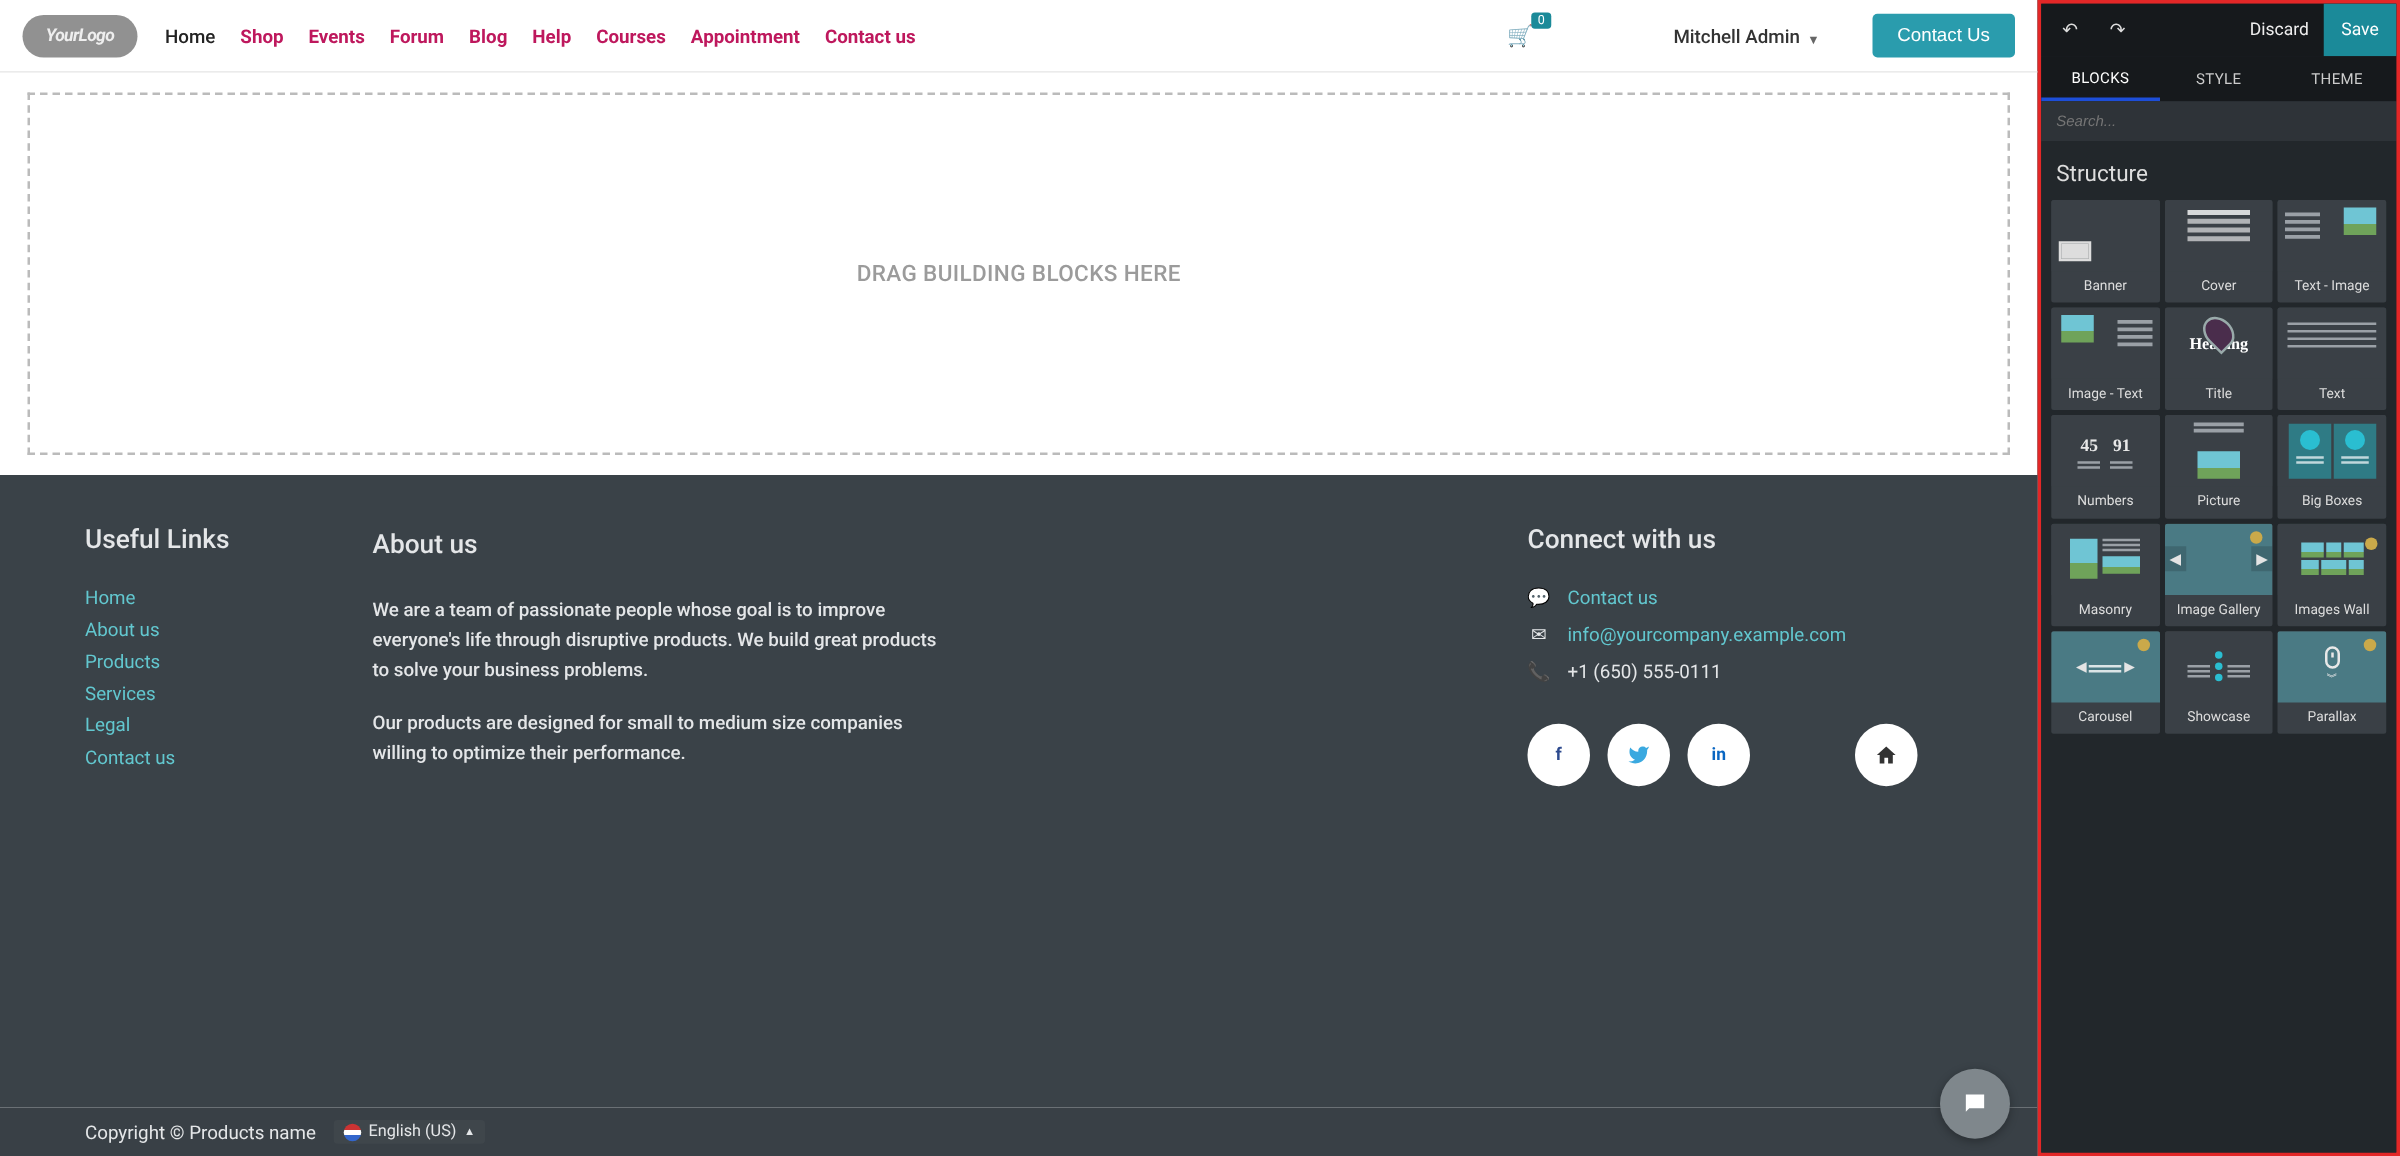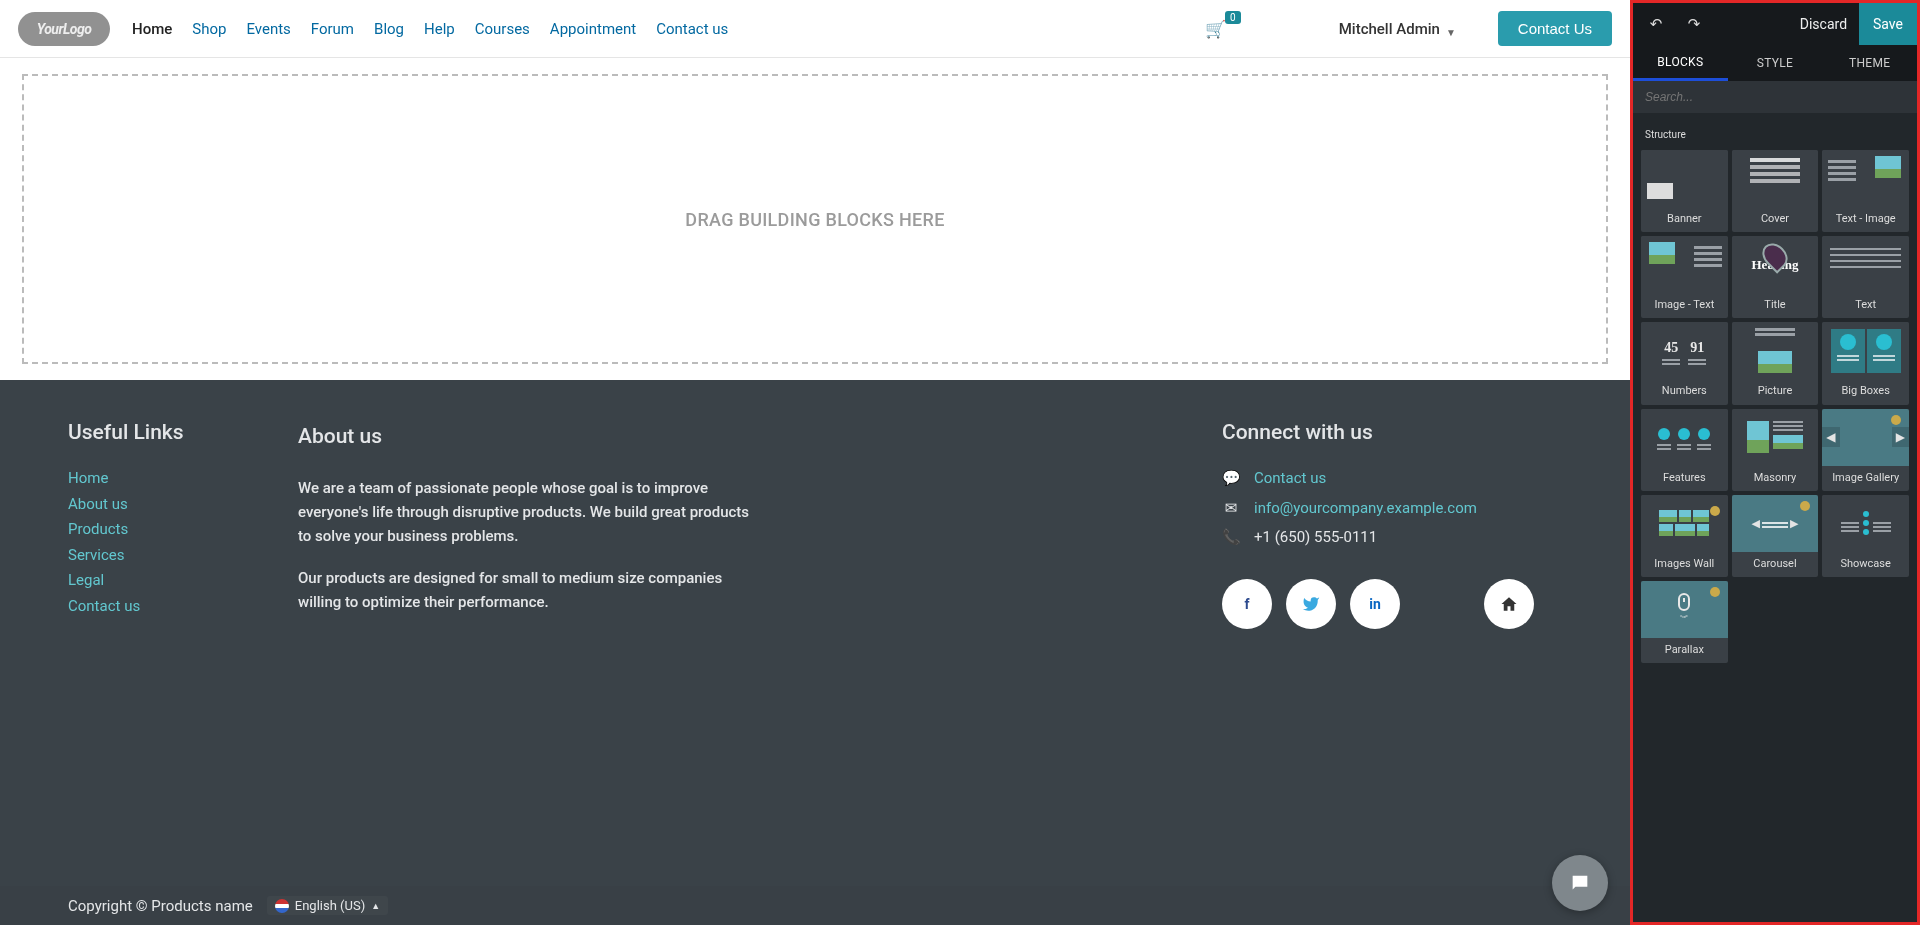--- a/index.html
+++ b/index.html
@@ -7,21 +7,21 @@
 
 .layout { display: flex; width: 100vw; height: 100vh; }
 .main { flex: 1; display: flex; flex-direction: column; min-width: 0; position: relative; }
 .sidebar { width: 290px; border: 3px solid #e32727; background: #22272b; color: #ddd; display: flex; flex-direction: column; }
 
 
 .topnav { display: flex; align-items: center; padding: 0 18px; height: 58px; border-bottom: 1px solid #e5e5e5; gap: 22px; }
 .logo { width: 92px; height: 34px; background: #919191; border-radius: 17px; display: flex; align-items: center; justify-content: center; color: #fff; font-size: 14px; font-weight: 700; font-style: italic; }
 .logo em { color: #eee; font-style: italic; letter-spacing: -0.5px;}
 .nav-links { display: flex; gap: 20px; }
-.nav-links a { color: #0369a1; text-decoration: none; font-size: 15px; }
+.nav-links a { color: #be185d; text-decoration: none; font-size: 15px; font-weight: bold; }
 .nav-links a.active { color: #222; font-weight: 500; }
 .spacer { flex: 1; }
 .cart { position: relative; color: #555; font-size: 17px; }
 .cart .badge { position: absolute; top: -8px; right: -14px; background: #1b8a99; color: #fff; font-size: 10px; border-radius: 3px; padding: 1px 5px; }
 .userbox { color: #333; font-weight: 500; font-size: 15px; display: flex; align-items: flex-end; gap: 6px; margin-left: 90px; }
 .caret { font-size: 10px; color: #666; }
 .btn-contact { background: #2a9cad; color: #fff; border: none; padding: 9px 20px; border-radius: 4px; font-size: 15px; cursor: pointer; margin-left: 20px; }
 
 
 .content { padding: 16px 22px; }
@@ -59,21 +59,21 @@
 .sb-top .save { background: #1b8a99; color: #fff; padding: 12px 14px; font-size: 14px; cursor: pointer; margin: -8px -8px -8px 0; height: 42px; display: flex; align-items: center; }
 
 .sb-tabs { display: flex; background: #16191c; height: 36px; }
 .sb-tab { flex: 1; display: flex; align-items: center; justify-content: center; font-size: 12px; color: #ccc; letter-spacing: 0.3px; cursor: pointer; }
 .sb-tab.active { color: #fff; border-bottom: 3px solid #1d4ed8; }
 
 .sb-search { background: #2e3338; }
 .sb-search input { width: 100%; background: transparent; border: none; color: #ccc; padding: 9px 12px; font-size: 12px; outline: none; font-style: italic; }
 
 .sb-body { flex: 1; overflow-y: auto; padding: 8px; background: #22272b; }
-.sb-section-title { font-size: 10px; color: #ddd; padding: 8px 4px 10px; }
+.sb-section-title { font-size: 18px; color: #ddd; padding: 8px 4px 10px; }
 .block-grid { display: grid; grid-template-columns: repeat(3, 1fr); gap: 4px; }
 .block { background: #3a4046; border-radius: 2px; display: flex; flex-direction: column; cursor: grab; overflow: hidden; }
 .block .thumb { height: 57px; background: #3a4046; display: flex; align-items: center; justify-content: center; position: relative; }
 .block .label { text-align: center; font-size: 11px; color: #ddd; padding: 5px 2px 7px; line-height: 1.2; }
 
 .th-banner { background: linear-gradient(#2f7b85 60%, #3a4046 60%); }
 .th-banner::after { content:""; position:absolute; left:8px; bottom:10px; width:22px; height:12px; background:#ddd; outline:2px solid #ddd; }
 .th-cover { background: #2f7b85; }
 .th-cover::before { content:""; position:absolute; top:8px; width:50px; height:4px; background:rgba(255,255,255,.8); box-shadow:0 7px 0 rgba(255,255,255,.6), 0 14px 0 rgba(255,255,255,.6), 0 21px 0 rgba(255,255,255,.6); }
 .th-textimg::before { content:""; position:absolute; left:6px; top:10px; width:28px; height:3px; background:#9aa0a6; box-shadow:0 6px 0 #9aa0a6, 0 12px 0 #9aa0a6, 0 18px 0 #9aa0a6; }
@@ -318,39 +318,20 @@
                 <div class="b">
                   <div class="circ"></div>
                   <div class="ln"></div>
                 </div>
               </div>
           </div>
           <div class="label">Big Boxes</div>
         </div>
         <div class="block">
           <div class="thumb">
-            <div class="feat">
-                <div class="f">
-                  <div class="circ"></div>
-                  <div class="ln"></div>
-                </div>
-                <div class="f">
-                  <div class="circ"></div>
-                  <div class="ln"></div>
-                </div>
-                <div class="f">
-                  <div class="circ"></div>
-                  <div class="ln"></div>
-                </div>
-              </div>
-          </div>
-          <div class="label">Features</div>
-        </div>
-        <div class="block">
-          <div class="thumb">
             <div class="masonry">
                 <div class="m1"></div>
                 <div class="m2">
                   <div class="ln"></div>
                   <div class="ln"></div>
                   <div class="ln"></div>
                   <div class="img"></div>
                 </div>
               </div>
           </div>

